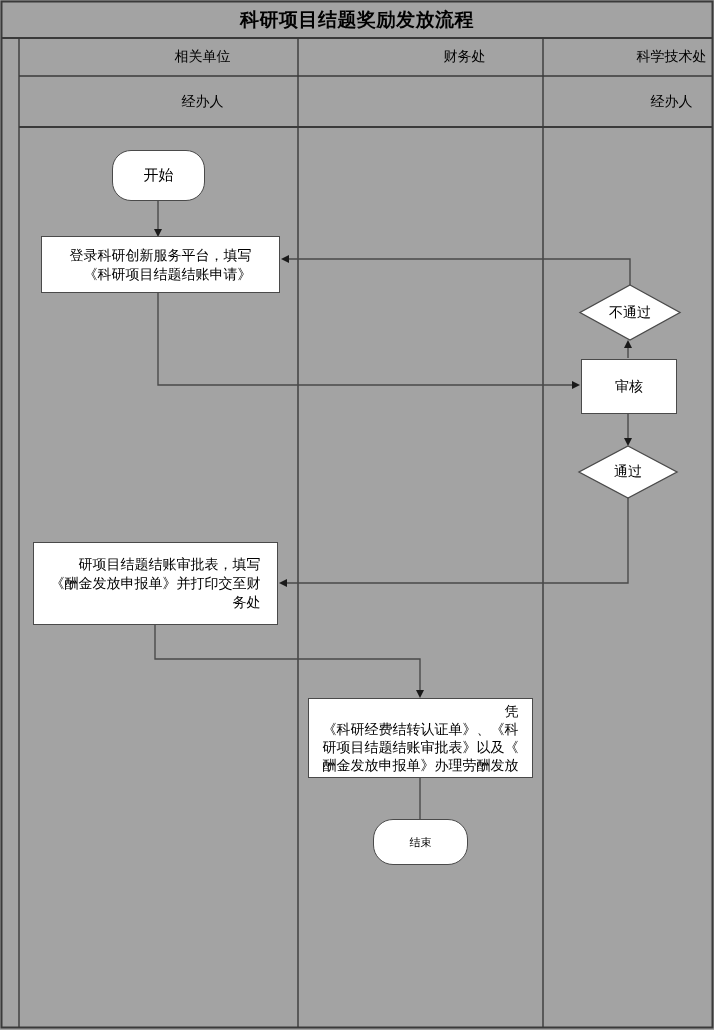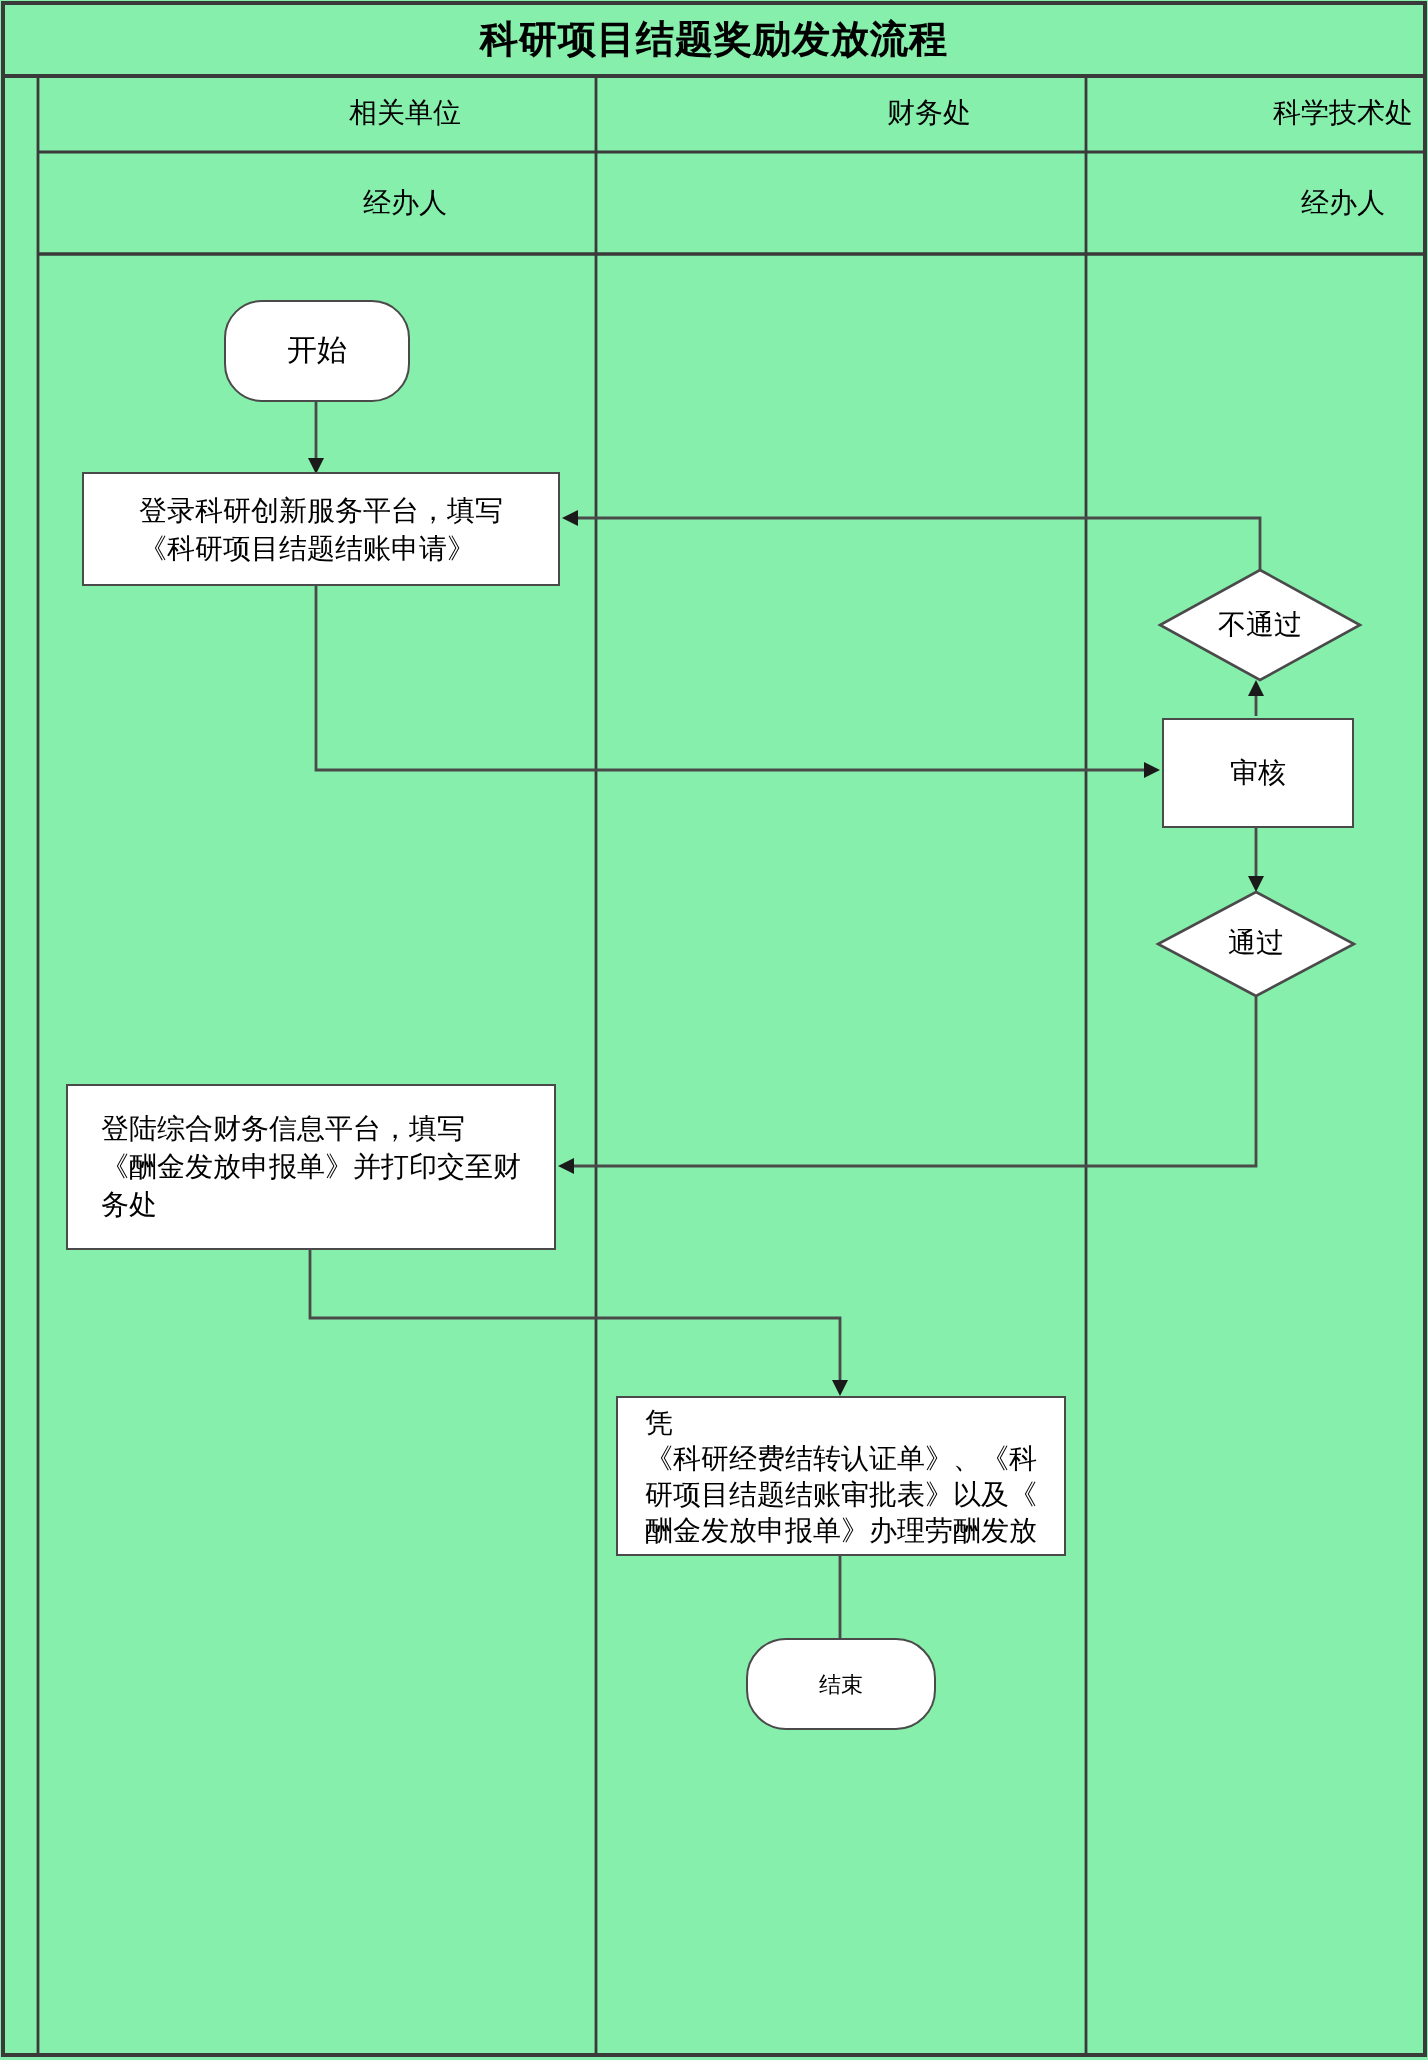--- a/index.html
+++ b/index.html
@@ -3,21 +3,21 @@
 <meta charset="utf-8">
 <style>
   * { margin: 0; padding: 0; box-sizing: border-box; }
   html, body { background: #e8e8e8; }
   body { font-family: "Liberation Sans", "DejaVu Sans", sans-serif; }
 
   .page {
     position: relative;
     width: 714px;
     height: 1030px;
-    background: #86efac;
+    background: #a3a3a3;
     margin: 0 auto;
     overflow: hidden;
     color: #000000;
   }
 
   .lines-layer {
     position: absolute;
     left: 0; top: 0;
     width: 714px; height: 1030px;
   }
@@ -34,21 +34,21 @@
     display: flex; align-items: center; justify-content: center;
     font-size: 14px;
     text-align: center;
     margin-left: 44px;
   }
 
   .node-rect {
     background: #ffffff;
     border: 1.5px solid #4a4a4a;
     display: flex; align-items: center; justify-content: center;
-    text-align: left;
+    text-align: right;
     font-size: 14px;
     line-height: 19px;
     white-space: pre-line;
   }
 
   .node-stadium {
     background: #ffffff;
     border: 1.4px solid #4a4a4a;
     display: flex; align-items: center; justify-content: center;
     text-align: center;
@@ -119,21 +119,21 @@
 
   <div class="abs node-rect" style="left:41px; top:236px; width:239px; height:57px;">登录科研创新服务平台，填写
 《科研项目结题结账申请》</div>
 
   <div class="abs diamond-label" style="left:580px; top:285px; width:100px; height:55px;">不通过</div>
 
   <div class="abs node-rect" style="left:581px; top:359px; width:96px; height:55px;">审核</div>
 
   <div class="abs diamond-label" style="left:579px; top:446px; width:98px; height:52px;">通过</div>
 
-  <div class="abs node-rect" style="left:33px; top:542px; width:245px; height:83px;">登陆综合财务信息平台，填写
+  <div class="abs node-rect" style="left:33px; top:542px; width:245px; height:83px;">研项目结题结账审批表，填写
 《酬金发放申报单》并打印交至财
 务处</div>
 
   <div class="abs node-rect" style="left:308px; top:698px; width:225px; height:80px; line-height:18px;">凭
 《科研经费结转认证单》、《科
 研项目结题结账审批表》以及《
 酬金发放申报单》办理劳酬发放</div>
 
   <div class="abs node-stadium" style="left:373px; top:819px; width:95px; height:46px; border-radius:20px; font-size:11px;">结束</div>
 

